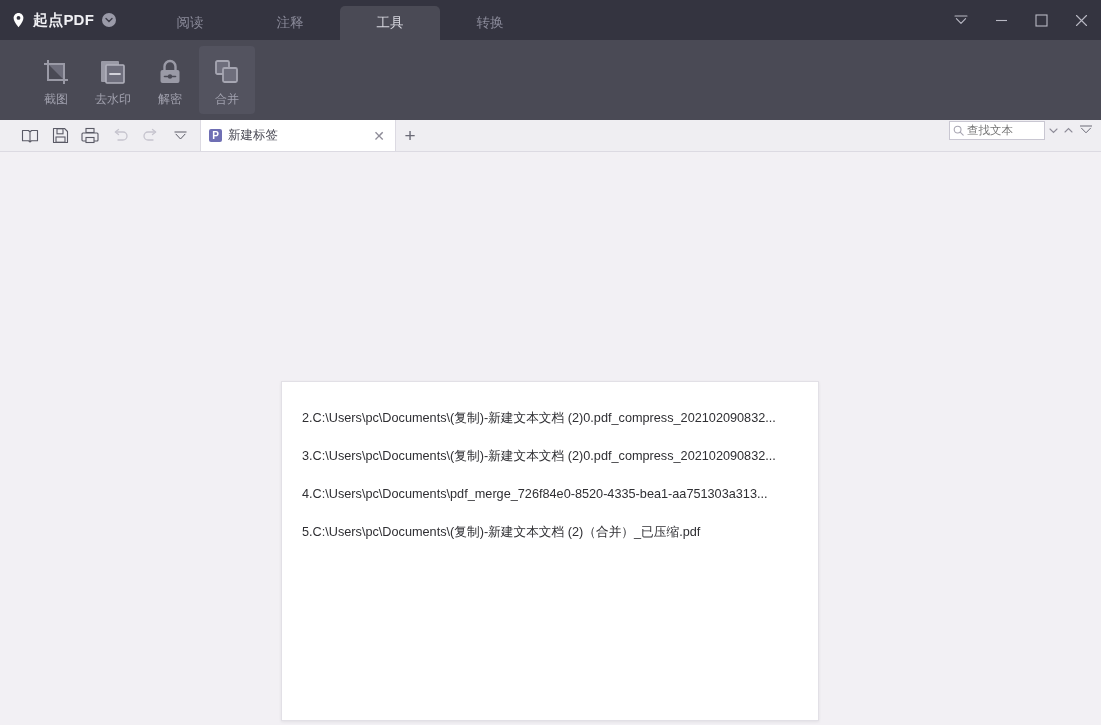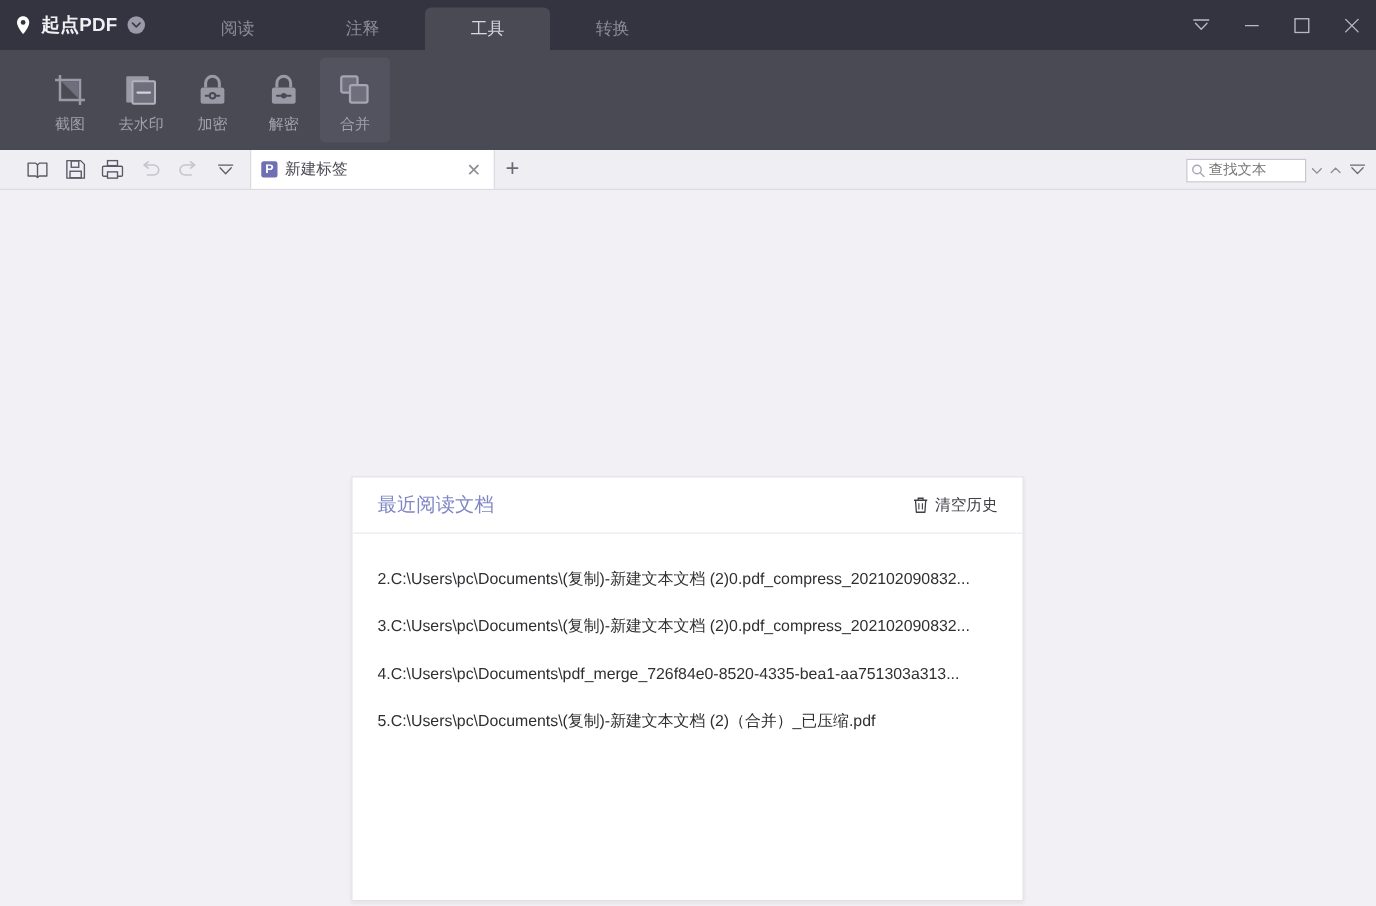--- a/index.html
+++ b/index.html
@@ -87,21 +87,21 @@
   .pbadge {
     width: 13px; height: 13px; background: #6f6fb4; color: #fff;
     font-size: 10px; font-weight: bold; line-height: 13px; text-align: center;
     border-radius: 2px; flex: 0 0 13px;
   }
   .doctab-label { font-size: 12.5px; color: #4a4a55; flex: 1; white-space: nowrap; overflow: hidden; }
   .tabclose { color: #8e8c98; font-size: 14px; line-height: 1; padding: 0 2px; }
   .tabadd { width: 28px; height: 31px; display:flex; align-items:center; justify-content:center;
             color: #6a6a76; font-size: 19px; font-weight: 300; }
 
-  .searchwrap { position: absolute; right: 6px; top: 0; height: 32px; display: flex; align-items: center; gap: 2px; }
+  .searchwrap { position: absolute; right: 6px; top: 0; height: 20px; display: flex; align-items: center; gap: 2px; }
   .searchbox {
     width: 96px; height: 19px; background: #fff; border: 1px solid #c9c7d2;
     display: flex; align-items: center; padding: 0 3px; gap: 3px;
   }
   .searchbox .sicon { color: #a8a6b2; display:flex; }
   .searchbox input {
     border: 0; outline: 0; width: 100%; font-size: 11.5px; color: #8d8b99;
     font-family: "Liberation Sans", sans-serif; background: transparent;
   }
   .snav { width: 13px; height: 19px; display:flex; align-items:center; justify-content:center; color:#8e8c98; }
@@ -226,31 +226,20 @@
       <span class="glyph">
         <svg width="30" height="30" viewBox="0 0 30 30">
           <rect x="3" y="4" width="18" height="21" rx="1" fill="#9a9aa6"></rect>
           <rect x="8" y="8" width="18" height="18" rx="1" fill="#6e6e7c" stroke="#b2b2bd" stroke-width="1.6"></rect>
           <path d="M12 17h10" stroke="#d2d2da" stroke-width="1.8" stroke-linecap="round"></path>
         </svg>
       </span>
       <span class="tlabel">去水印</span>
     </div>
 
-    <div class="tool">
-      <span class="glyph">
-        <svg width="30" height="30" viewBox="0 0 30 30">
-          <path d="M9.5 13V9.5a5.5 5.5 0 0 1 11 0V13" stroke="#9a9aa6" stroke-width="2.4" fill="none"></path>
-          <rect x="5.5" y="13" width="19" height="13" rx="2" fill="#9a9aa6"></rect>
-          <circle cx="15" cy="19.5" r="2.2" fill="none" stroke="#4a4a55" stroke-width="1.6"></circle>
-          <path d="M9.5 19.5h3.3M17.2 19.5h3.3" stroke="#4a4a55" stroke-width="1.6" stroke-linecap="round"></path>
-        </svg>
-      </span>
-      <span class="tlabel">加密</span>
-    </div>
 
     <div class="tool">
       <span class="glyph">
         <svg width="30" height="30" viewBox="0 0 30 30">
           <path d="M9.5 13V9.5a5.5 5.5 0 0 1 11 0V13" stroke="#9a9aa6" stroke-width="2.4" fill="none"></path>
           <rect x="5.5" y="13" width="19" height="13" rx="2" fill="#9a9aa6"></rect>
           <circle cx="15" cy="19.5" r="2.2" fill="#4a4a55"></circle>
           <path d="M9.5 19.5h11" stroke="#4a4a55" stroke-width="1.6" stroke-linecap="round"></path>
         </svg>
       </span>
@@ -345,34 +334,20 @@
           <path d="M2.5 4.2L7 8.8l4.5-4.6" stroke="currentColor" stroke-width="1" fill="none" stroke-linecap="round" stroke-linejoin="round"></path>
         </svg>
       </span>
     </div>
   </div>
 
   <div class="canvas">
 
     <div class="card">
 
-      <div class="card-head">
-        <span class="card-title">最近阅读文档</span>
-        <span class="clear-hist">
-          <span>
-            <svg width="13" height="14" viewBox="0 0 13 14">
-              <path d="M1.2 3.2h10.6" stroke="#3f3f46" stroke-width="1.05"></path>
-              <path d="M2.4 3.2l.7 9.6h6.8l.7-9.6" stroke="#3f3f46" stroke-width="1.05" fill="none" stroke-linejoin="round"></path>
-              <path d="M4.6 3.2V1.6h3.8v1.6" stroke="#3f3f46" stroke-width="1.05" fill="none"></path>
-              <path d="M5.1 5.6v5M7.9 5.6v5" stroke="#3f3f46" stroke-width=".9"></path>
-            </svg>
-          </span>
-          <span>清空历史</span>
-        </span>
-      </div>
 
       <div class="filelist">
         <div class="fileitem">
           <span>2.C:\Users\pc\Documents\(复制)-新建文本文档 (2)0.pdf_compress_202102090832...</span>
         </div>
         <div class="fileitem">
           <span>3.C:\Users\pc\Documents\(复制)-新建文本文档 (2)0.pdf_compress_202102090832...</span>
         </div>
         <div class="fileitem">
           <span>4.C:\Users\pc\Documents\pdf_merge_726f84e0-8520-4335-bea1-aa751303a313...</span>

